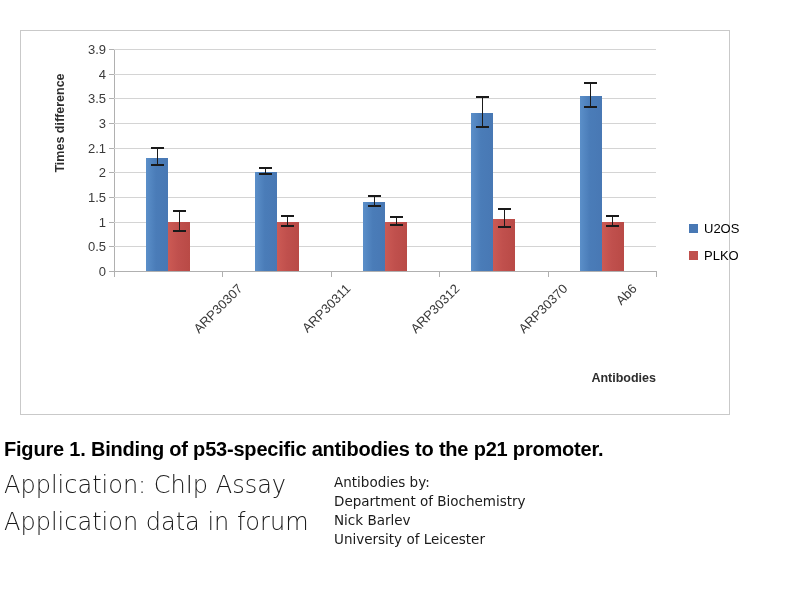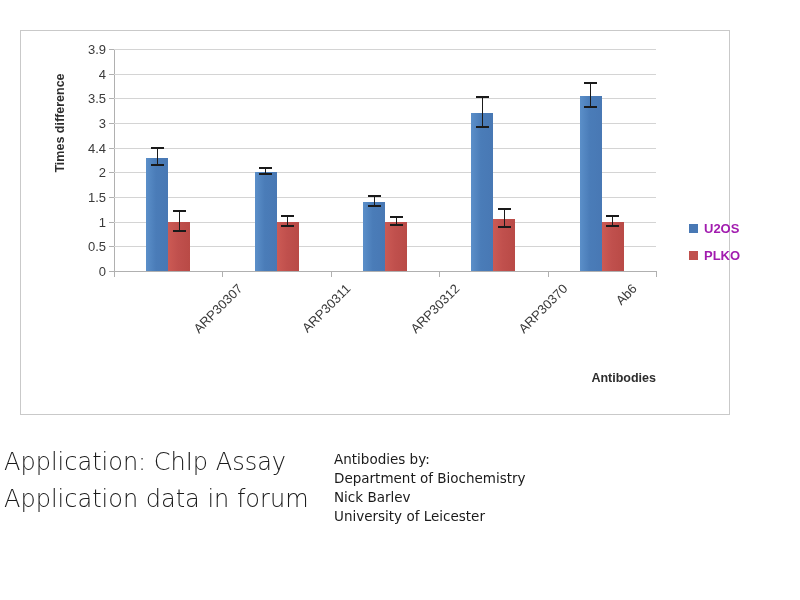--- a/index.html
+++ b/index.html
@@ -173,23 +173,22 @@
   .legend-swatch {
     width: 9px;
     height: 9px;
     margin-right: 6px;
     flex: 0 0 auto;
   }
   .legend-swatch.sw-u2os { background: #4878b4; }
   .legend-swatch.sw-plko { background: #c0504d; }
   .legend-text {
     font-size: 13px;
-    color: #a21caf;
+    color: #000000;
     line-height: 1;
-    font-weight: bold;
   }
 
   
   #caption-block {
     position: absolute;
     left: 4px;
     top: 438px;
     width: 792px;
   }
   #figure-title {
@@ -247,21 +246,21 @@
         <div class="y-tick-mark" style="top: 172.667px;"></div>
         <div class="y-tick-label" style="top: 172.667px;">1</div>
         <div class="gridline" style="top: 148px;"></div>
         <div class="y-tick-mark" style="top: 148px;"></div>
         <div class="y-tick-label" style="top: 148px;">1.5</div>
         <div class="gridline" style="top: 123.333px;"></div>
         <div class="y-tick-mark" style="top: 123.333px;"></div>
         <div class="y-tick-label" style="top: 123.333px;">2</div>
         <div class="gridline" style="top: 98.6667px;"></div>
         <div class="y-tick-mark" style="top: 98.6667px;"></div>
-        <div class="y-tick-label" style="top: 98.6667px;">4.4</div>
+        <div class="y-tick-label" style="top: 98.6667px;">2.1</div>
         <div class="gridline" style="top: 74px;"></div>
         <div class="y-tick-mark" style="top: 74px;"></div>
         <div class="y-tick-label" style="top: 74px;">3</div>
         <div class="gridline" style="top: 49.3333px;"></div>
         <div class="y-tick-mark" style="top: 49.3333px;"></div>
         <div class="y-tick-label" style="top: 49.3333px;">3.5</div>
         <div class="gridline" style="top: 24.6667px;"></div>
         <div class="y-tick-mark" style="top: 24.6667px;"></div>
         <div class="y-tick-label" style="top: 24.6667px;">4</div>
         <div class="gridline" style="top: 0px;"></div>
@@ -356,20 +355,21 @@
         <span class="legend-text">U2OS</span>
       </div>
       <div class="legend-row">
         <span class="legend-swatch sw-plko"></span>
         <span class="legend-text">PLKO</span>
       </div>
     </div>
 </div>
 
 <div id="caption-block">
+  <div id="figure-title">Figure 1. Binding of p53-specific antibodies to the p21 promoter.</div>
   <div id="caption-columns">
     <div id="caption-left">
       <div class="app-line">Application: ChIp Assay</div>
       <div class="app-line">Application data in forum</div>
     </div>
     <div id="caption-right">
       <div class="sub-line">Antibodies by:</div>
       <div class="sub-line">Department of Biochemistry</div>
       <div class="sub-line">Nick Barlev</div>
       <div class="sub-line">University of Leicester</div>

